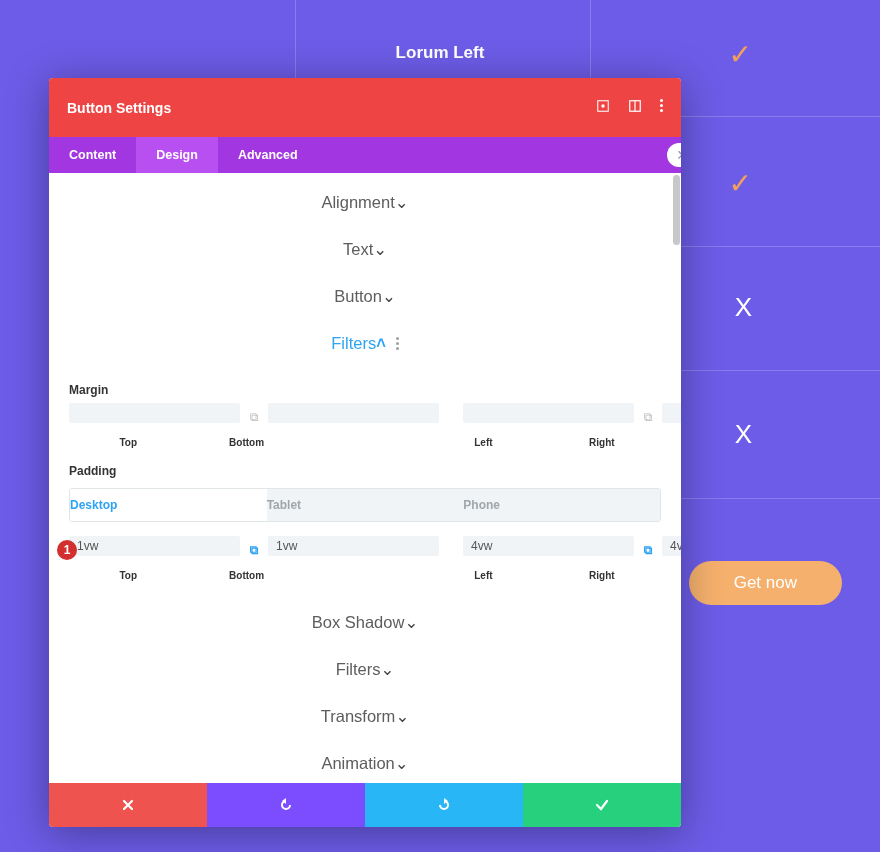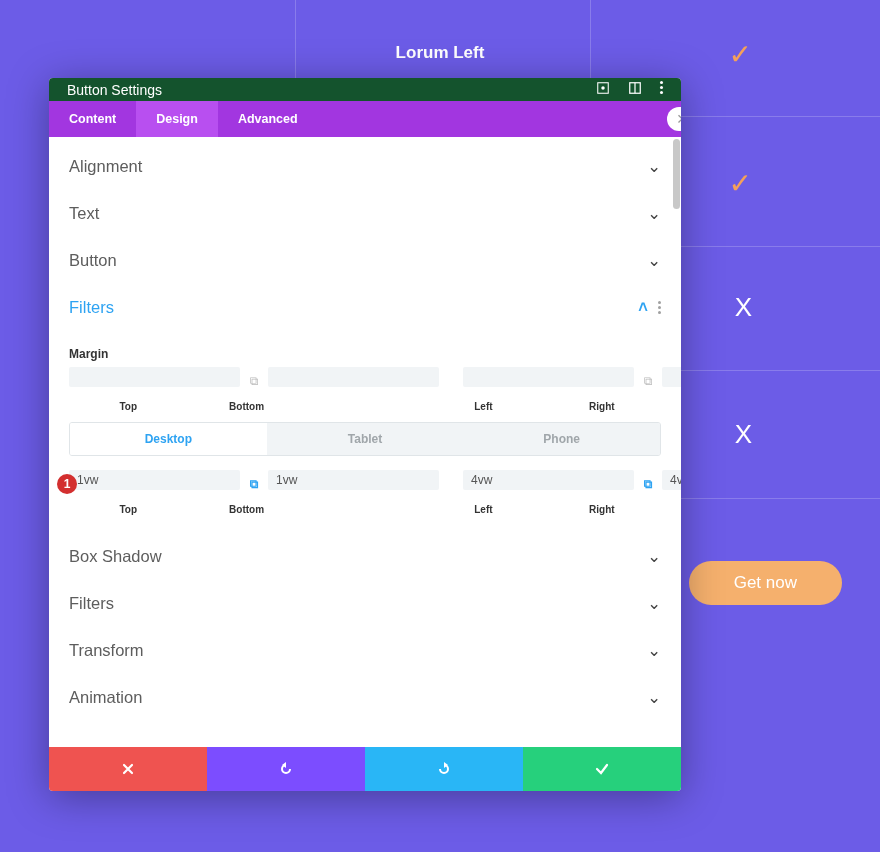--- a/index.html
+++ b/index.html
@@ -60,28 +60,28 @@
     position: absolute;
     left: 49px;
     top: 78px;
     width: 632px;
     background: #fff;
     box-shadow: 0 6px 40px rgba(0,0,0,0.35);
     border-radius: 4px;
     overflow: hidden;
   }
   .panel-header {
-    background: #14532d;
-    color: #fff;
-    padding: 3px 18px;
+    background: #ef4444;
+    color: #fff;
+    padding: 21px 18px;
     display: flex;
     align-items: center;
     justify-content: space-between;
     font-size: 14px;
-    font-weight: 400;
+    font-weight: 700;
   }
   .panel-header .actions { display: flex; gap: 18px; }
   .panel-header .actions svg { width: 14px; height: 14px; fill: #fff; }
   .panel-header .actions .dots { display:flex; flex-direction:column; gap:2px; }
   .panel-header .actions .dots span { width:3px;height:3px;background:#fff;border-radius:50%; }
   .tabs {
     background: #a236e0;
     display: flex;
     position: relative;
   }
@@ -110,21 +110,21 @@
   .body {
     height: 610px;
     overflow-y: auto;
     padding: 6px 0 0 0;
     position: relative;
   }
   .section {
     padding: 14px 20px;
     display: flex;
     align-items: center;
-    justify-content: space-between;
+    justify-content: center;
     color: #5d5d5d;
     font-size: 16.5px;
     cursor: pointer;
   }
   .section .chev { color: #444; }
   .section.open { color: #2ea3f2; margin-bottom:4px; }
   .section.open .chev { color: #2ea3f2; }
   .section-extra { display:flex; align-items:center; gap:10px; }
   .vdots { display:flex; flex-direction:column; gap:2px; }
   .vdots span{ width:3px;height:3px;background:#a0a0a0;border-radius:50%; }
@@ -156,21 +156,21 @@
   .link-icon.active { color:#2ea3f2; font-weight:bold; }
   .sublabels {
     display:flex; margin-top:6px; font-size:10px; font-weight:700; color:#333;
   }
   .sublabels > div { flex:1; text-align:center; }
   .sub-gap { width:25px; }
   .device-tabs {
     display:flex; border:1px solid #e0e5e8; border-radius:3px; margin:10px 0 14px; overflow:hidden;
   }
   .device-tabs .dt {
-    flex:1; text-align:center; padding:9px 0; font-size:12px; font-weight:600; color:#a0a6aa;
+    flex:1; text-align:left; padding:9px 0; font-size:12px; font-weight:600; color:#a0a6aa;
     background:#f1f4f6; cursor:pointer;
   }
   .device-tabs .dt.active { color:#2ea3f2; background:#fff; }
   .badge-1 {
     position:absolute; left:-12px; top:4px;
     width:20px; height:20px; border-radius:50%; background:#d32f2f;
     color:#fff; font-size:12px; font-weight:700;
     display:flex; align-items:center; justify-content:center;
   }
   .buttons { display:flex; height:44px; }
@@ -266,20 +266,21 @@
         </div>
       </div>
       <div class="sublabels">
         <div>Top</div>
         <div>Bottom</div>
         <div class="sub-gap"></div>
         <div>Left</div>
         <div>Right</div>
       </div>
 
+      <div class="label" style="margin-top:16px">Padding</div>
       <div class="device-tabs">
         <div class="dt active">Desktop</div>
         <div class="dt">Tablet</div>
         <div class="dt">Phone</div>
       </div>
       <div class="input-grid" style="position:relative">
         <span class="badge-1">1</span>
         <div class="input-half">
           <input class="inp" value="1vw" style="">
           <span class="link-icon active">⧉</span>

